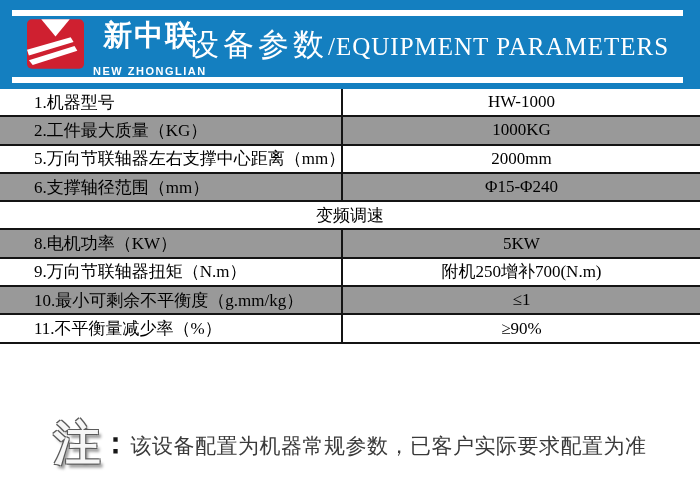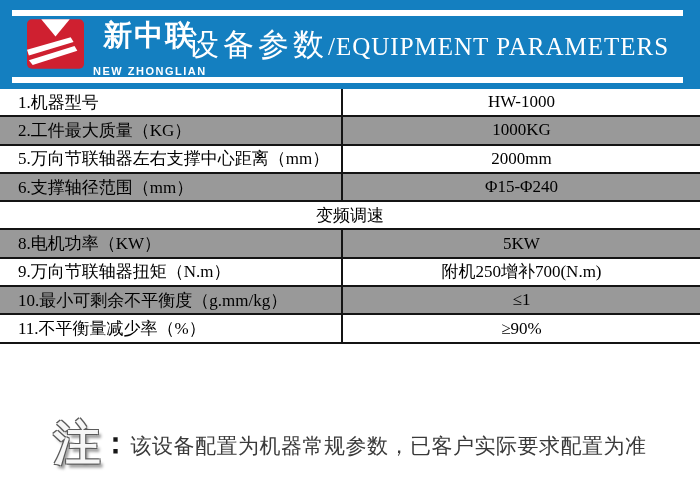--- a/index.html
+++ b/index.html
@@ -46,21 +46,21 @@
   
   .spec-table { position:absolute; top:89px; left:0; width:700px; }
   .spec-row {
     display:flex; height:28.3px; box-sizing:border-box;
     border-bottom:2px solid #141414; background:#ffffff;
     font-size:17px; color:#000;
     font-family:"Liberation Serif","DejaVu Serif",serif;
   }
   .spec-row.gray { background:#999999; }
   .cell-label {
-    width:343px; box-sizing:border-box; padding-left:18px;
+    width:343px; box-sizing:border-box; padding-left:34px;
     border-right:2px solid #141414;
     display:flex; align-items:center; white-space:nowrap;
   }
   .cell-value {
     flex:1; display:flex; align-items:center; justify-content:center;
     white-space:nowrap;
   }
 
   
   .note {

